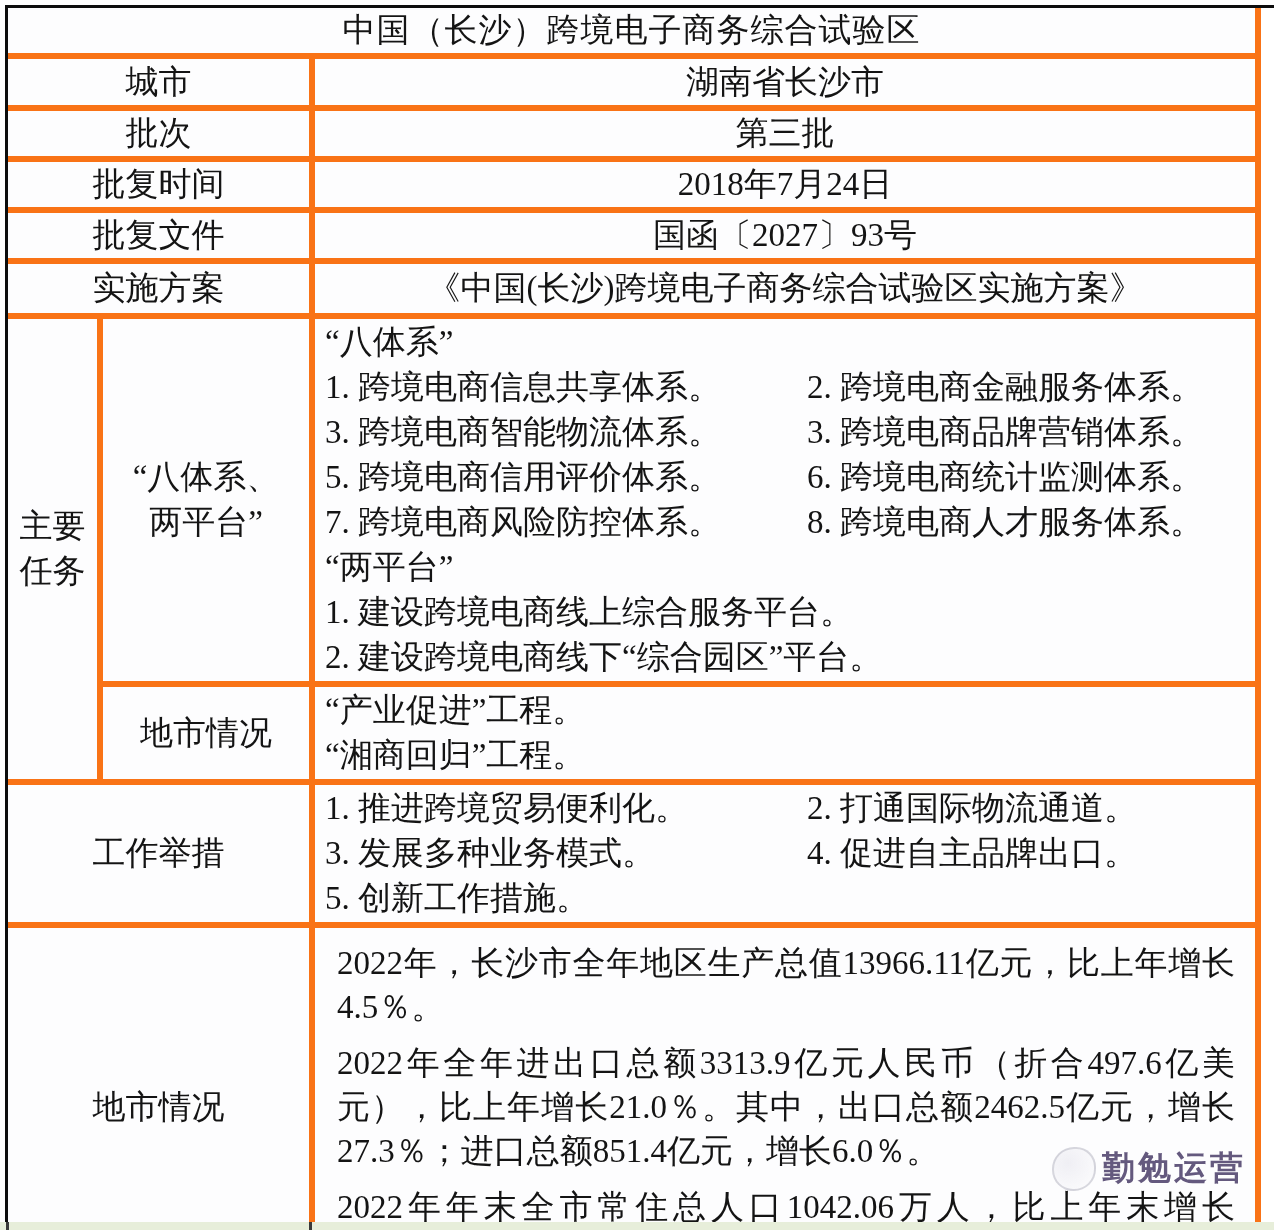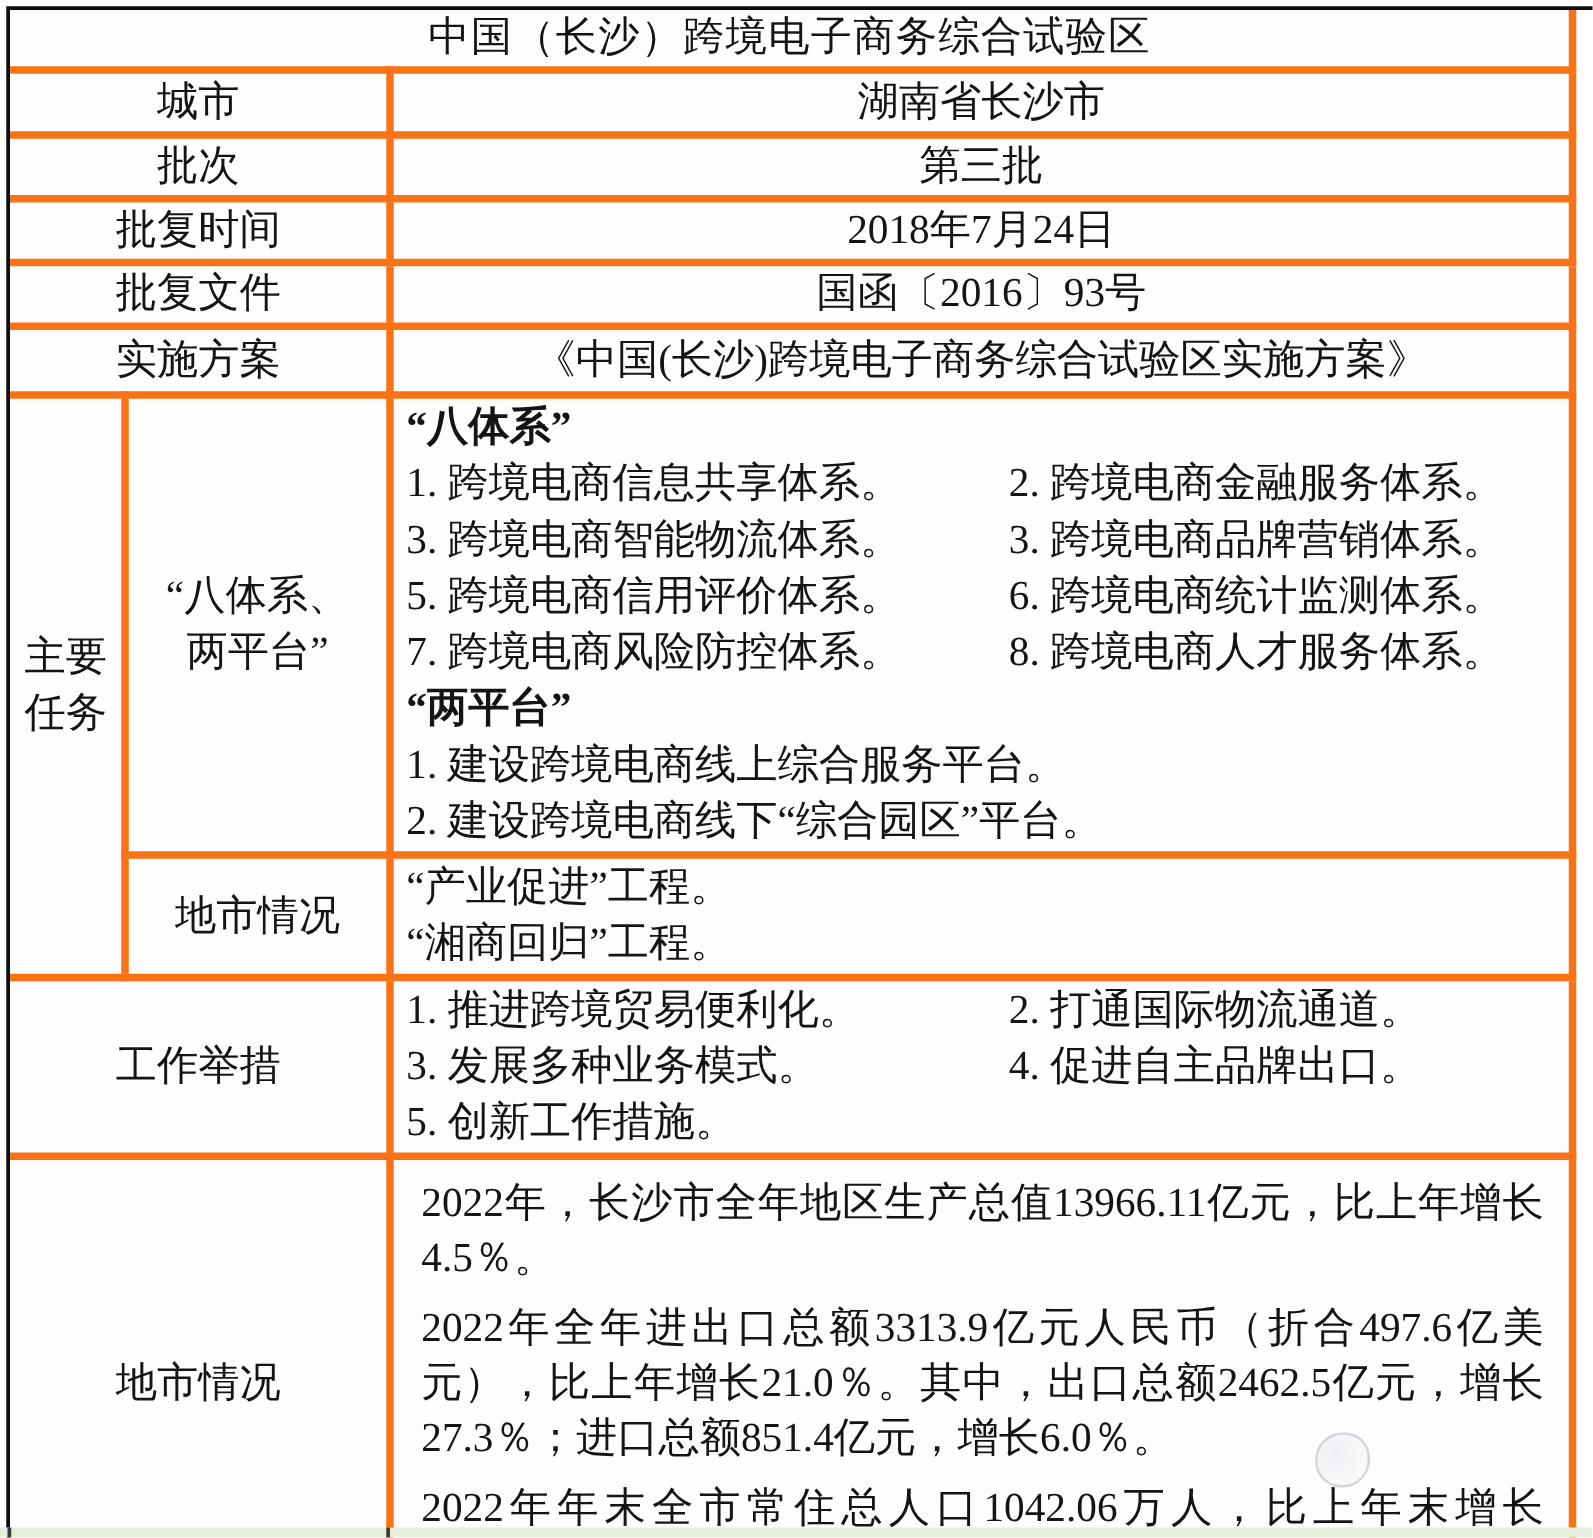--- a/index.html
+++ b/index.html
@@ -57,21 +57,21 @@
     display: inline-block;
     width: 75px;
     text-align: center;
   }
   .wrap-mid {
     display: inline-block;
     width: 152px;
     text-align: center;
   }
   .list-hdr {
-    font-weight: bold;
+    font-weight: normal;
   }
   .pair-grid {
     display: grid;
     grid-template-columns: 482px 1fr;
   }
   .para {
     margin: 12px;
     text-align: justify;
   }
   .cs-cell .para { line-height: 44px; }
@@ -138,21 +138,21 @@
       <tr style="height:50px">
         <td colspan="2" class="c-label edge-left">批次</td>
         <td class="c-val">第三批</td>
       </tr>
       <tr style="height:51px">
         <td colspan="2" class="c-label edge-left">批复时间</td>
         <td class="c-val">2018年7月24日</td>
       </tr>
       <tr style="height:50px">
         <td colspan="2" class="c-label edge-left">批复文件</td>
-        <td class="c-val">国函〔2016〕93号</td>
+        <td class="c-val">国函〔2027〕93号</td>
       </tr>
       <tr style="height:55px">
         <td colspan="2" class="c-label edge-left">实施方案</td>
         <td class="c-val">《中国(长沙)跨境电子商务综合试验区实施方案》</td>
       </tr>
 
       <tr style="height:360px">
         <td rowspan="2" class="c-label edge-left">
           <span class="wrap-narrow">主要任务</span>
         </td>
@@ -221,13 +221,14 @@
   </table>
 </div>
 
 <div class="bottom-strip">
   <div class="tick" style="left:6px"></div>
   <div class="tick" style="left:309px"></div>
 </div>
 
 <div class="watermark">
   <span class="wm-logo"></span>
+  <span class="wm-text">勤勉运营</span>
 </div>
 
 </body></html>

